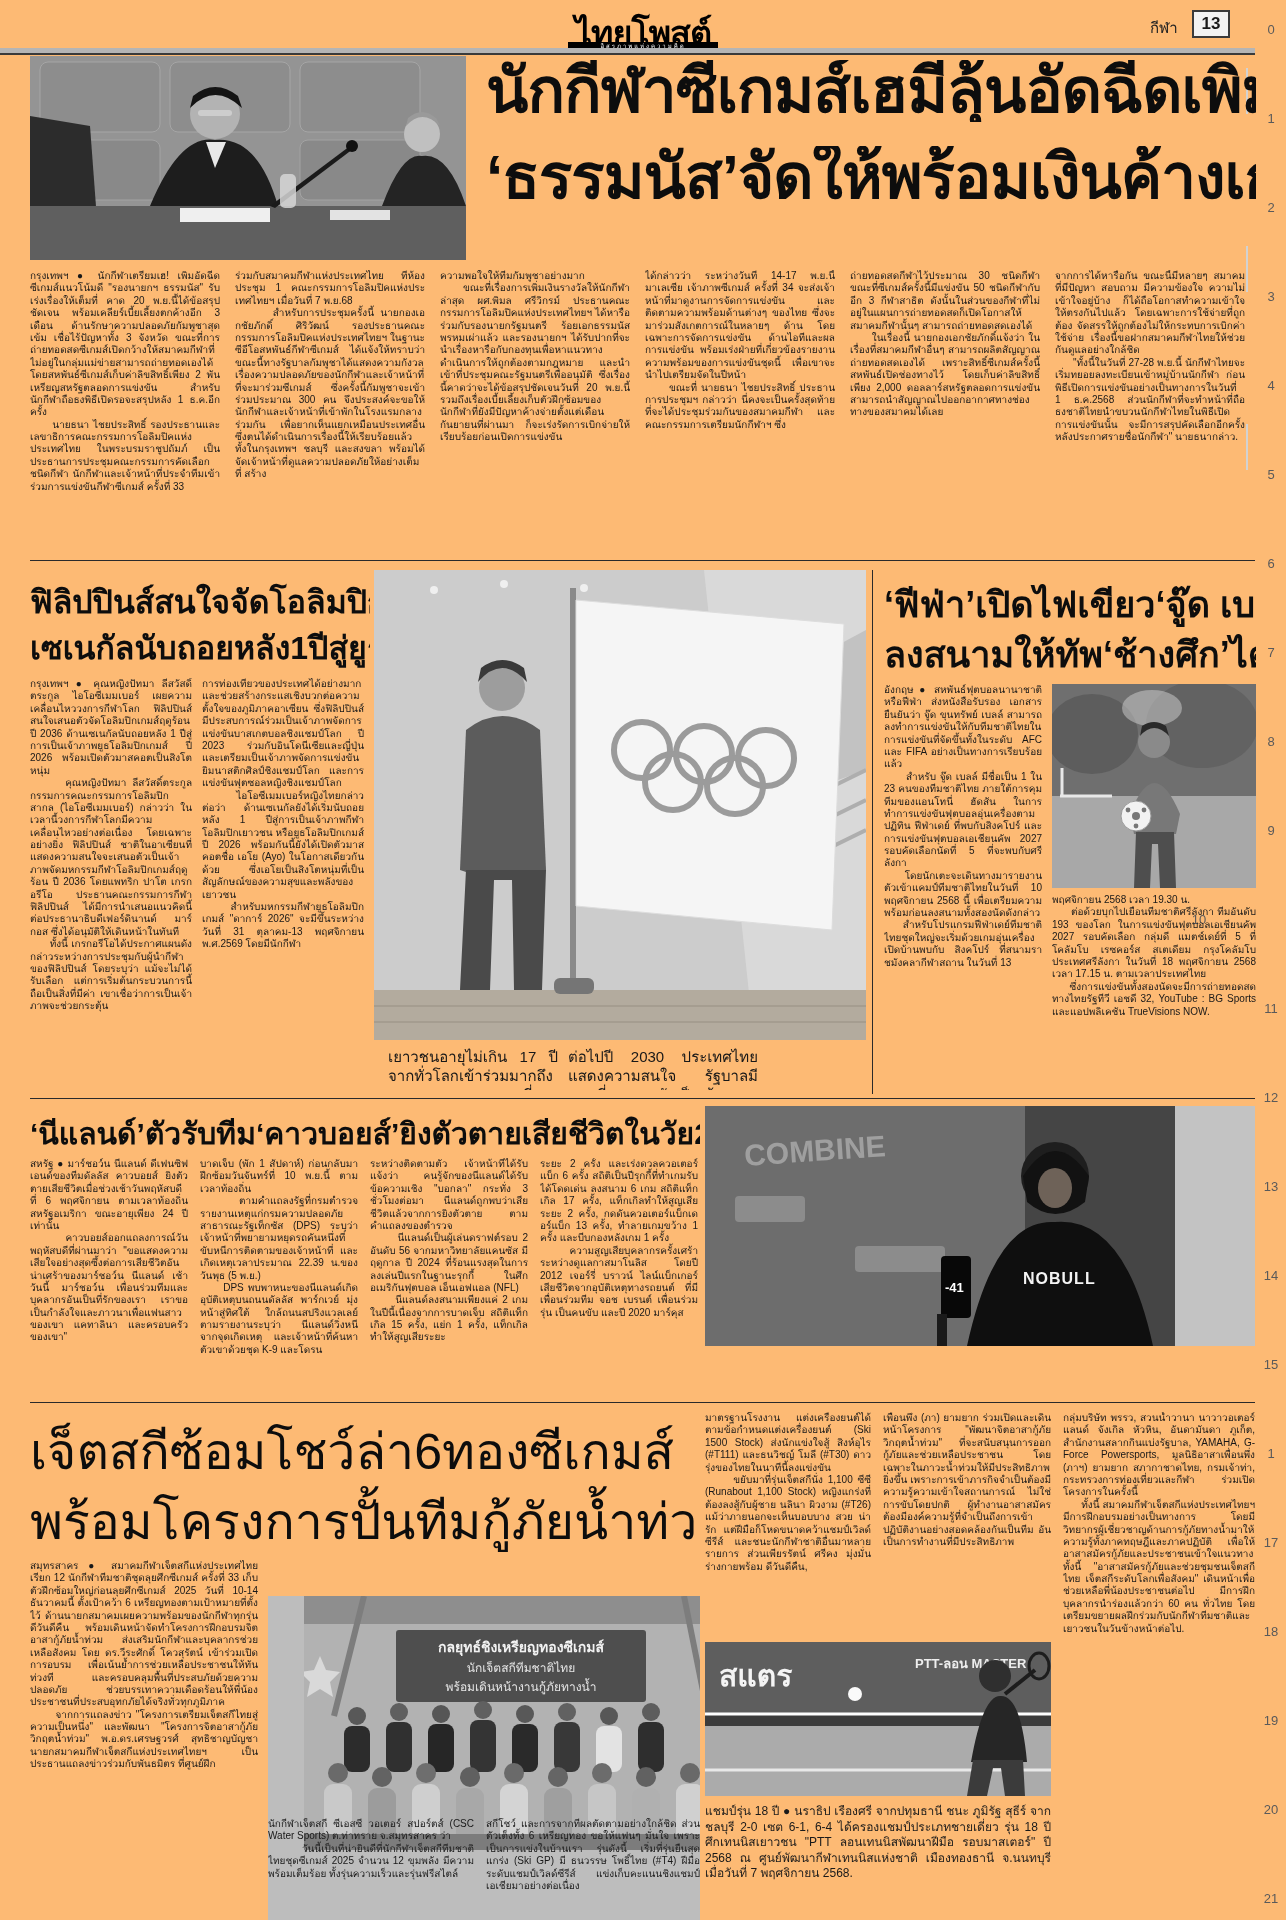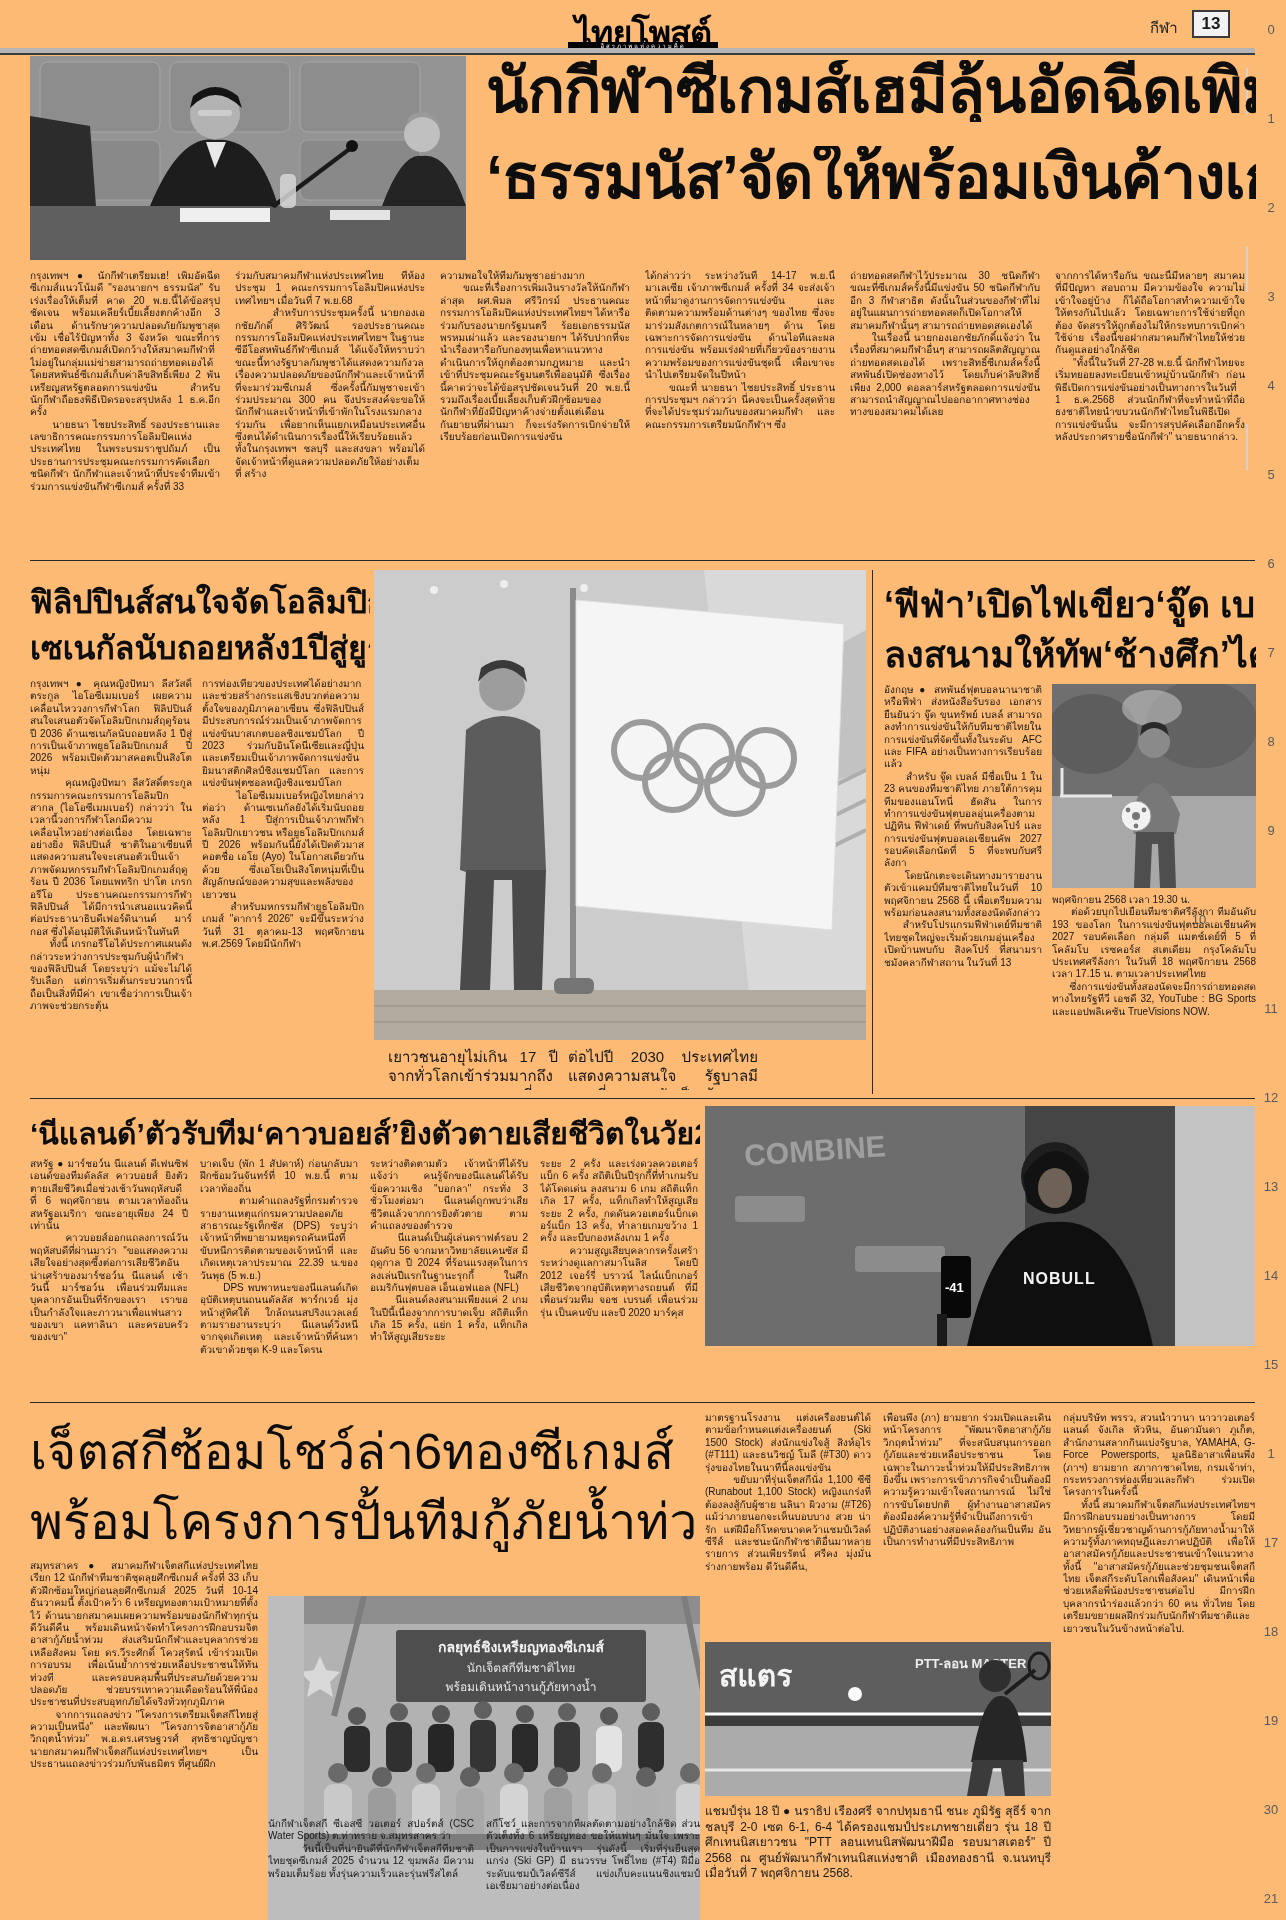--- a/index.html
+++ b/index.html
@@ -53,21 +53,21 @@
     <div class="abs ruler-num" style="left:1188px;top:912px;">10</div>
     <div class="abs ruler-num" style="left:1260px;top:1001px;">11</div>
     <div class="abs ruler-num" style="left:1260px;top:1090px;">12</div>
     <div class="abs ruler-num" style="left:1260px;top:1179px;">13</div>
     <div class="abs ruler-num" style="left:1260px;top:1268px;">14</div>
     <div class="abs ruler-num" style="left:1260px;top:1357px;">15</div>
     <div class="abs ruler-num" style="left:1260px;top:1446px;">1</div>
     <div class="abs ruler-num" style="left:1260px;top:1535px;">17</div>
     <div class="abs ruler-num" style="left:1260px;top:1624px;">18</div>
     <div class="abs ruler-num" style="left:1260px;top:1713px;">19</div>
-    <div class="abs ruler-num" style="left:1260px;top:1802px;">30</div>
+    <div class="abs ruler-num" style="left:1260px;top:1802px;">20</div>
     <div class="abs ruler-num" style="left:1260px;top:1891px;">21</div>
     <div class="abs ruler-tick" style="left:1246px;top:68px;"></div>
     <div class="abs ruler-tick" style="left:1246px;top:246px;"></div>
     <div class="abs ruler-tick" style="left:1246px;top:424px;"></div>
   </div>
 
   <div class="abs photo" style="left:30px;top:56px;width:436px;height:204px;">
     <svg width="436" height="204" viewBox="0 0 436 204">
       <rect width="436" height="204" fill="#949494"></rect>
       <rect x="10" y="6" width="120" height="70" rx="8" fill="#8d8d8d" stroke="#a6a6a6"></rect>

